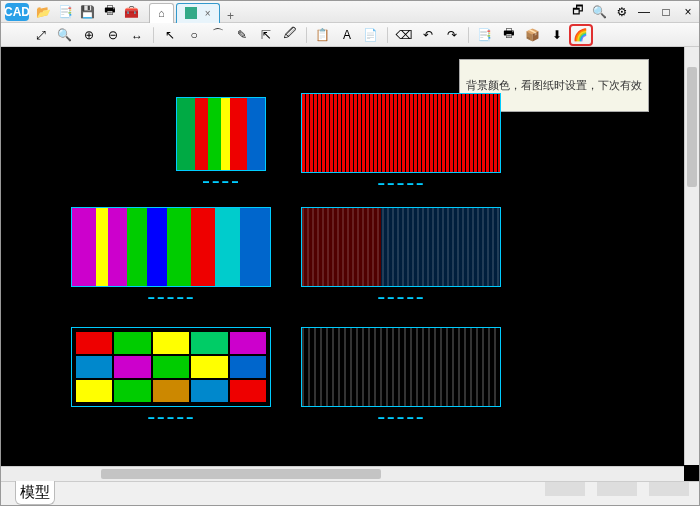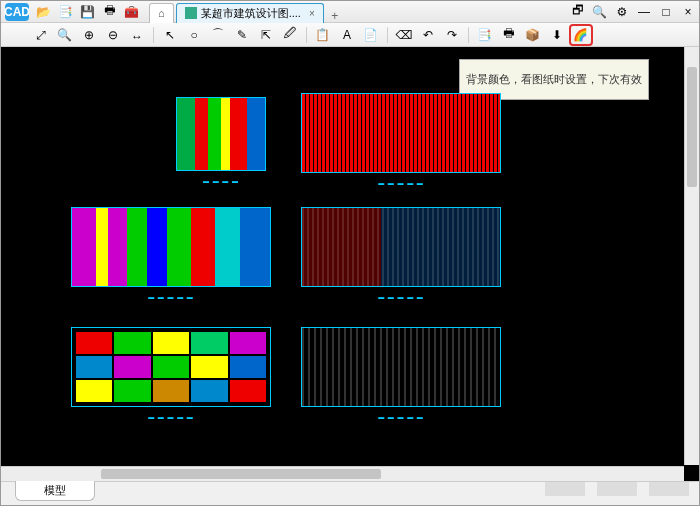--- a/index.html
+++ b/index.html
@@ -14,53 +14,52 @@
 .tab .close { font-size: 10px; color: #666; margin-left: 4px; cursor: pointer; }
 .tab .home-ico { color: #555; font-size: 11px; }
 .tab .doc-ico { width: 12px; height: 12px; background: #3a8; display: inline-block; }
 .newtab { width: 18px; text-align: center; color: #666; cursor: pointer; }
 .titlebar-right { margin-left: auto; display: flex; align-items: center; }
 .toolbar { height: 24px; background: linear-gradient(#fafafa,#ececec); display: flex; align-items: center; border-bottom: 1px solid #ccc; padding-left: 28px; }
 .tool { width: 20px; height: 18px; margin: 0 2px; display: inline-flex; align-items: center; justify-content: center; font-size: 12px; cursor: pointer; border-radius: 2px; }
 .tool.sep { width: 1px; height: 16px; background: #ccc; margin: 0 4px; cursor: default; }
 .tool.highlighted { outline: 2px solid #e03030; outline-offset: 0px; }
 .canvas-area { flex: 1; background: #000; position: relative; overflow: hidden; }
-.tooltip { position: absolute; top: 12px; right: 50px; background: #f5f5e8; border: 1px solid #aaa; padding: 12px 6px; font-size: 11px; color: #333; }
+.tooltip { position: absolute; top: 12px; right: 50px; background: #f5f5e8; border: 1px solid #aaa; padding: 18px 6px; font-size: 11px; color: #333; }
 .drawings { position: absolute; inset: 0; }
 .sheet { position: absolute; border: 1px solid #0cf; }
 .sheet .row { display: flex; height: 100%; }
 .blk { flex: 1; }
 .caption { position: absolute; bottom: -14px; left: 0; right: 0; font-size: 6px; color: #0cf; text-align: center; letter-spacing: 1px; overflow: hidden; }
 .scrollbar-v { position: absolute; right: 0; top: 0; bottom: 16px; width: 15px; background: #ededed; border-left: 1px solid #ccc; }
 .scrollbar-v .thumb { position: absolute; left: 2px; right: 2px; top: 20px; height: 120px; background: #c4c4c4; border-radius: 2px; }
 .scrollbar-h { position: absolute; left: 0; right: 15px; bottom: 0; height: 15px; background: #ededed; border-top: 1px solid #ccc; }
 .scrollbar-h .thumb { position: absolute; top: 2px; bottom: 2px; left: 100px; width: 280px; background: #c4c4c4; border-radius: 2px; }
 .bottom-tabs { height: 24px; background: #f0f0f0; border-top: 1px solid #ccc; display: flex; align-items: flex-start; padding-left: 14px; }
-.btab { padding: 2px 28px; background: #fff; border: 1px solid #bbb; border-top: none; border-radius: 0 0 6px 6px; font-size: 11px; margin-top: -1px; }
+.btab { padding: 2px 4px; background: #fff; border: 1px solid #bbb; border-top: none; border-radius: 0 0 6px 6px; font-size: 15px; margin-top: -1px; }
 .status-right { margin-left: auto; display: flex; gap: 12px; padding-right: 10px; }
 .status-box { width: 40px; height: 14px; background: #ddd; }
 </style>
 </head>
 <body>
 
 <div class="app-window">
   <div class="titlebar">
     <div class="app-logo">CAD</div>
     <span class="tb-icon">📂</span>
     <span class="tb-icon">📑</span>
     <span class="tb-icon">💾</span>
     <span class="tb-icon">🖶</span>
     <span class="tb-icon">🧰</span>
     <div class="tabs">
       <div class="tab">
         <span class="home-ico">⌂</span>
       </div>
       <div class="tab active">
         <span class="doc-ico"></span>
-        <span>某超市建筑设计图....</span>
         <span class="close">×</span>
       </div>
       <span class="newtab">+</span>
     </div>
     <div class="titlebar-right">
       <span class="tb-icon">🗗</span>
       <span class="tb-icon">🔍</span>
       <span class="tb-icon">⚙</span>
       <span class="tb-icon">—</span>
       <span class="tb-icon">□</span>

